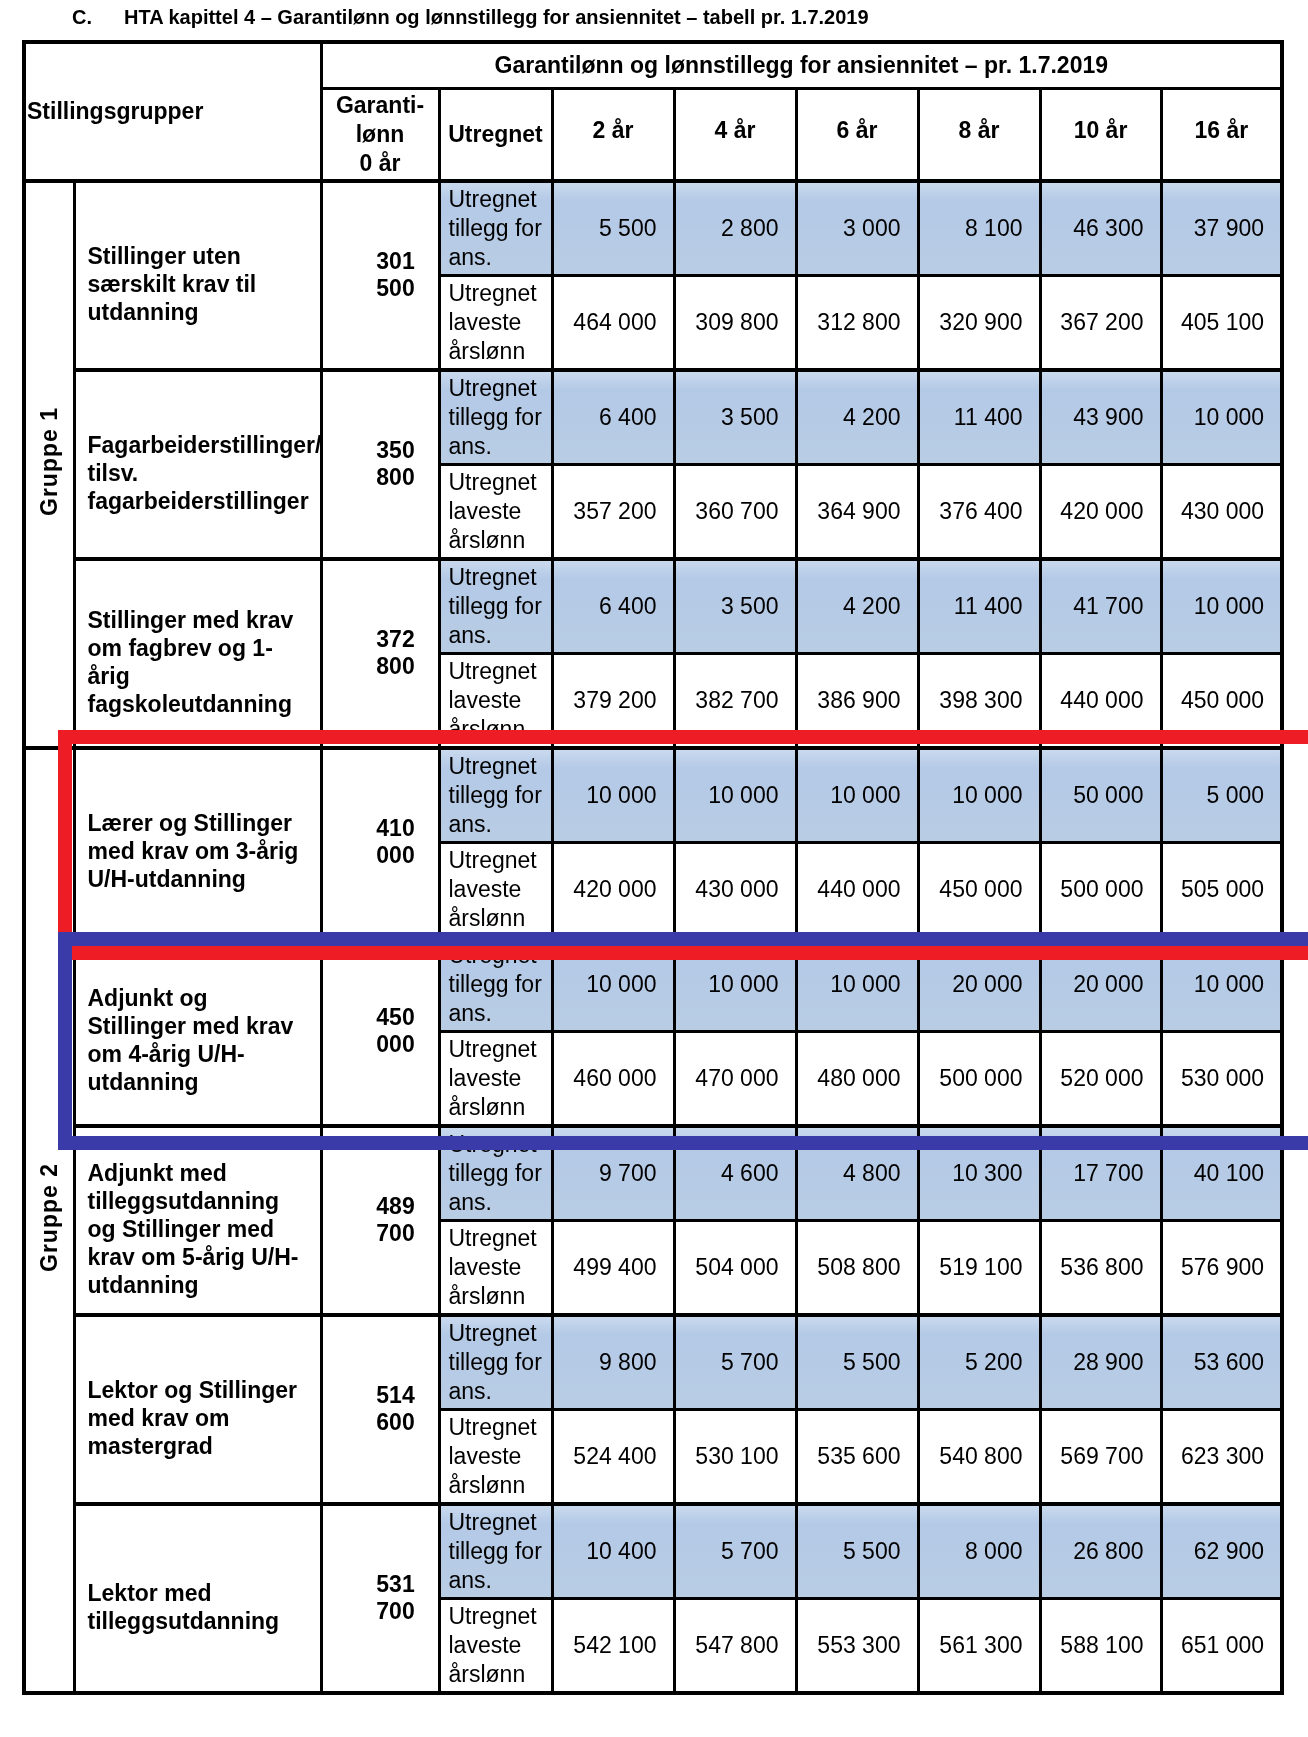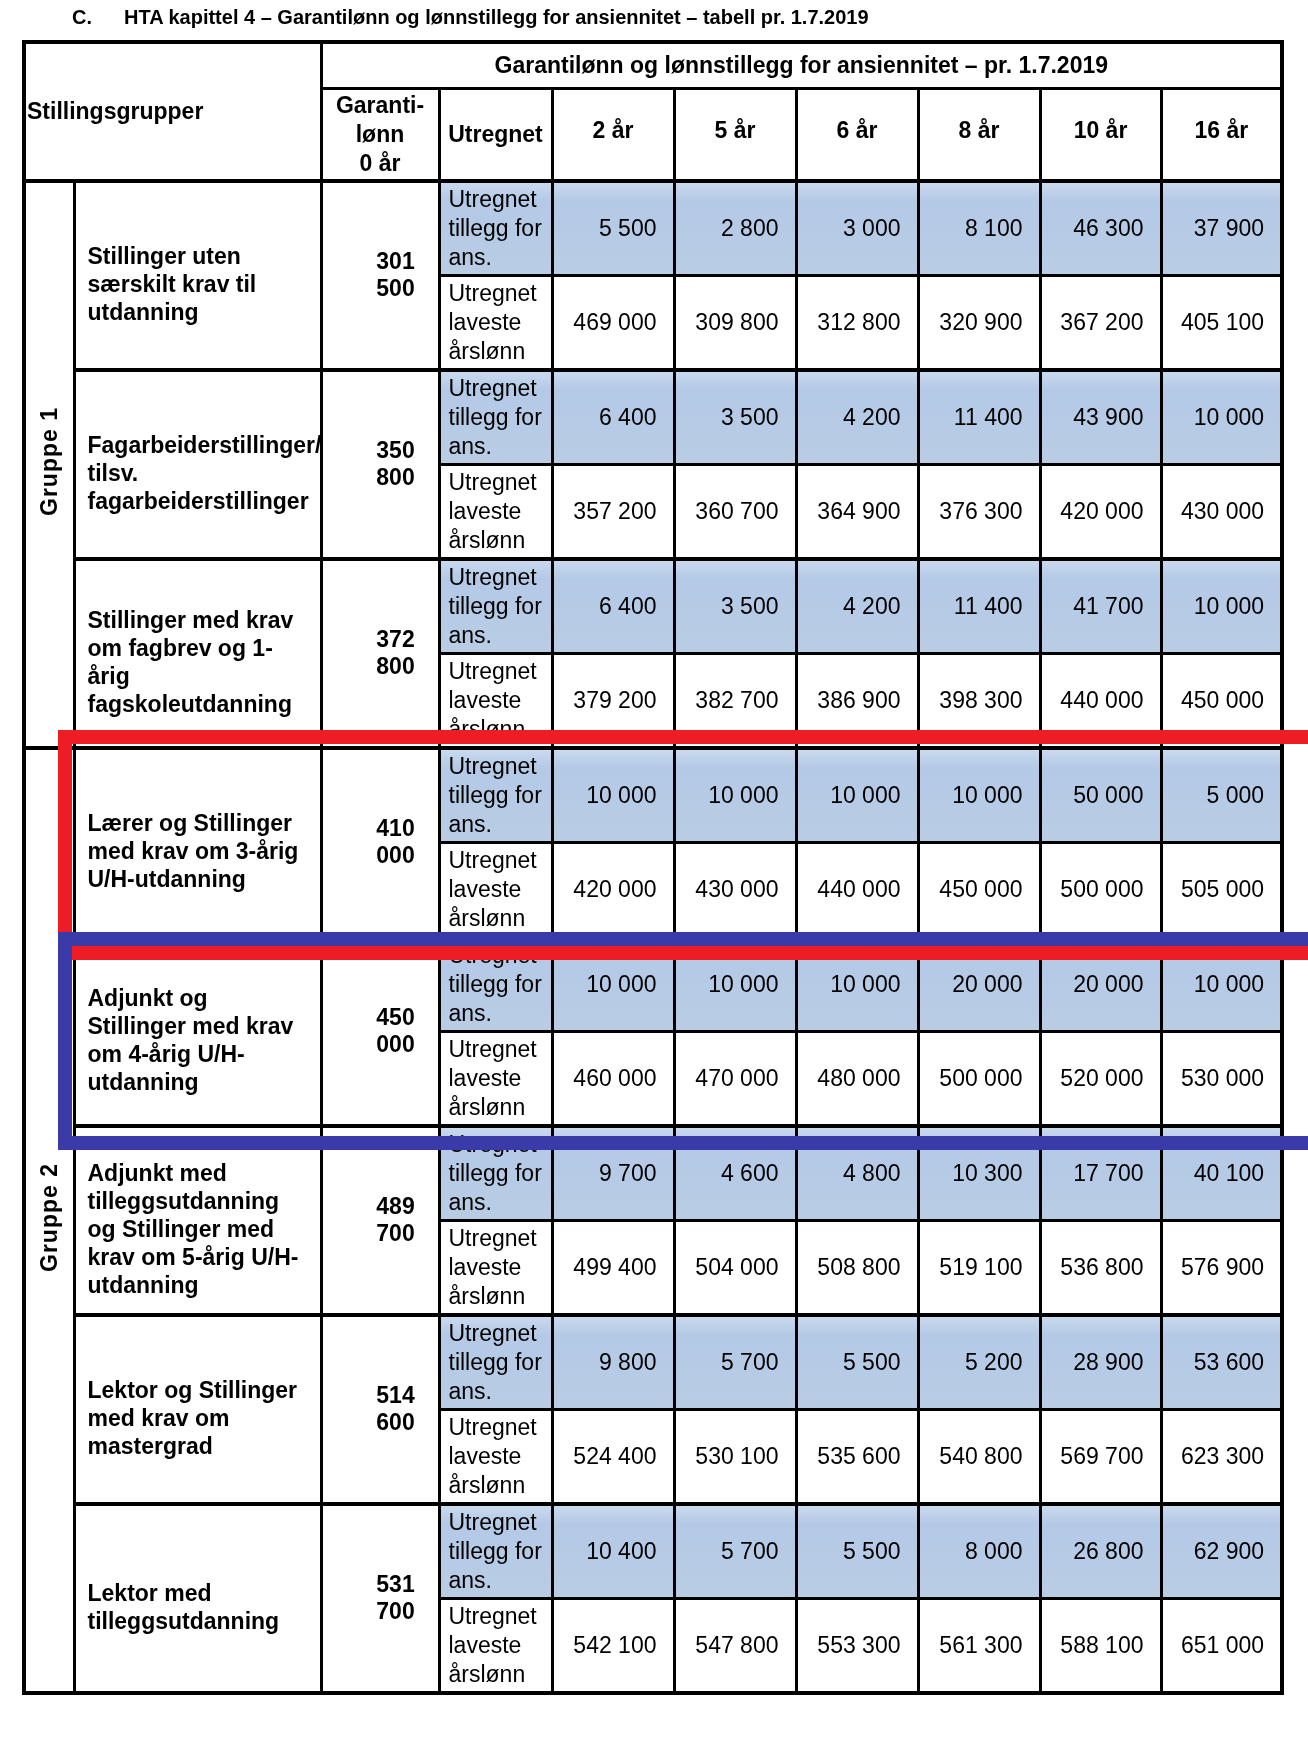--- a/index.html
+++ b/index.html
@@ -116,21 +116,21 @@
     <tr class="hd-merged">
       <th class="stillinger-hdr" colspan="2" rowspan="2">Stillingsgrupper</th>
       <th class="merged-hdr" colspan="8">Garantilønn og lønnstillegg for ansiennitet – pr. 1.7.2019</th>
     </tr>
     <tr class="hd-cols">
       <th class="garanti-hdr">Garanti-
 lønn
 0 år</th>
       <th class="utregnet-hdr">Utregnet</th>
       <th class="year-hdr">2 år</th>
-      <th class="year-hdr">5 år</th>
+      <th class="year-hdr">4 år</th>
       <th class="year-hdr">6 år</th>
       <th class="year-hdr">8 år</th>
       <th class="year-hdr">10 år</th>
       <th class="year-hdr">16 år</th>
     </tr>
   </thead>
   <tbody id="tbody">
       <tr class="row-tillegg">
         <td class="group-cell" rowspan="6"><span>Gruppe 1</span></td>
         <td class="stilling-cell" rowspan="2">Stillinger uten særskilt krav til utdanning</td>
@@ -138,21 +138,21 @@
         <td class="sub-label cell-blue">Utregnet tillegg for ans.</td>
         <td class="val cell-blue">5 500</td>
         <td class="val cell-blue">2 800</td>
         <td class="val cell-blue">3 000</td>
         <td class="val cell-blue">8 100</td>
         <td class="val cell-blue">46 300</td>
         <td class="val cell-blue">37 900</td>
       </tr>
       <tr class="row-laveste">
         <td class="sub-label">Utregnet laveste årslønn</td>
-        <td class="val">469 000</td>
+        <td class="val">464 000</td>
         <td class="val">309 800</td>
         <td class="val">312 800</td>
         <td class="val">320 900</td>
         <td class="val">367 200</td>
         <td class="val">405 100</td>
       </tr>
       <tr class="row-tillegg">
         <td class="stilling-cell" rowspan="2">Fagarbeiderstillinger/ tilsv. fagarbeiderstillinger</td>
         <td class="garanti-cell" rowspan="2">350 800</td>
         <td class="sub-label cell-blue">Utregnet tillegg for ans.</td>
@@ -161,21 +161,21 @@
         <td class="val cell-blue">4 200</td>
         <td class="val cell-blue">11 400</td>
         <td class="val cell-blue">43 900</td>
         <td class="val cell-blue">10 000</td>
       </tr>
       <tr class="row-laveste">
         <td class="sub-label">Utregnet laveste årslønn</td>
         <td class="val">357 200</td>
         <td class="val">360 700</td>
         <td class="val">364 900</td>
-        <td class="val">376 300</td>
+        <td class="val">376 400</td>
         <td class="val">420 000</td>
         <td class="val">430 000</td>
       </tr>
       <tr class="row-tillegg">
         <td class="stilling-cell" rowspan="2">Stillinger med krav om fagbrev og 1-årig fagskoleutdanning</td>
         <td class="garanti-cell" rowspan="2">372 800</td>
         <td class="sub-label cell-blue">Utregnet tillegg for ans.</td>
         <td class="val cell-blue">6 400</td>
         <td class="val cell-blue">3 500</td>
         <td class="val cell-blue">4 200</td>

